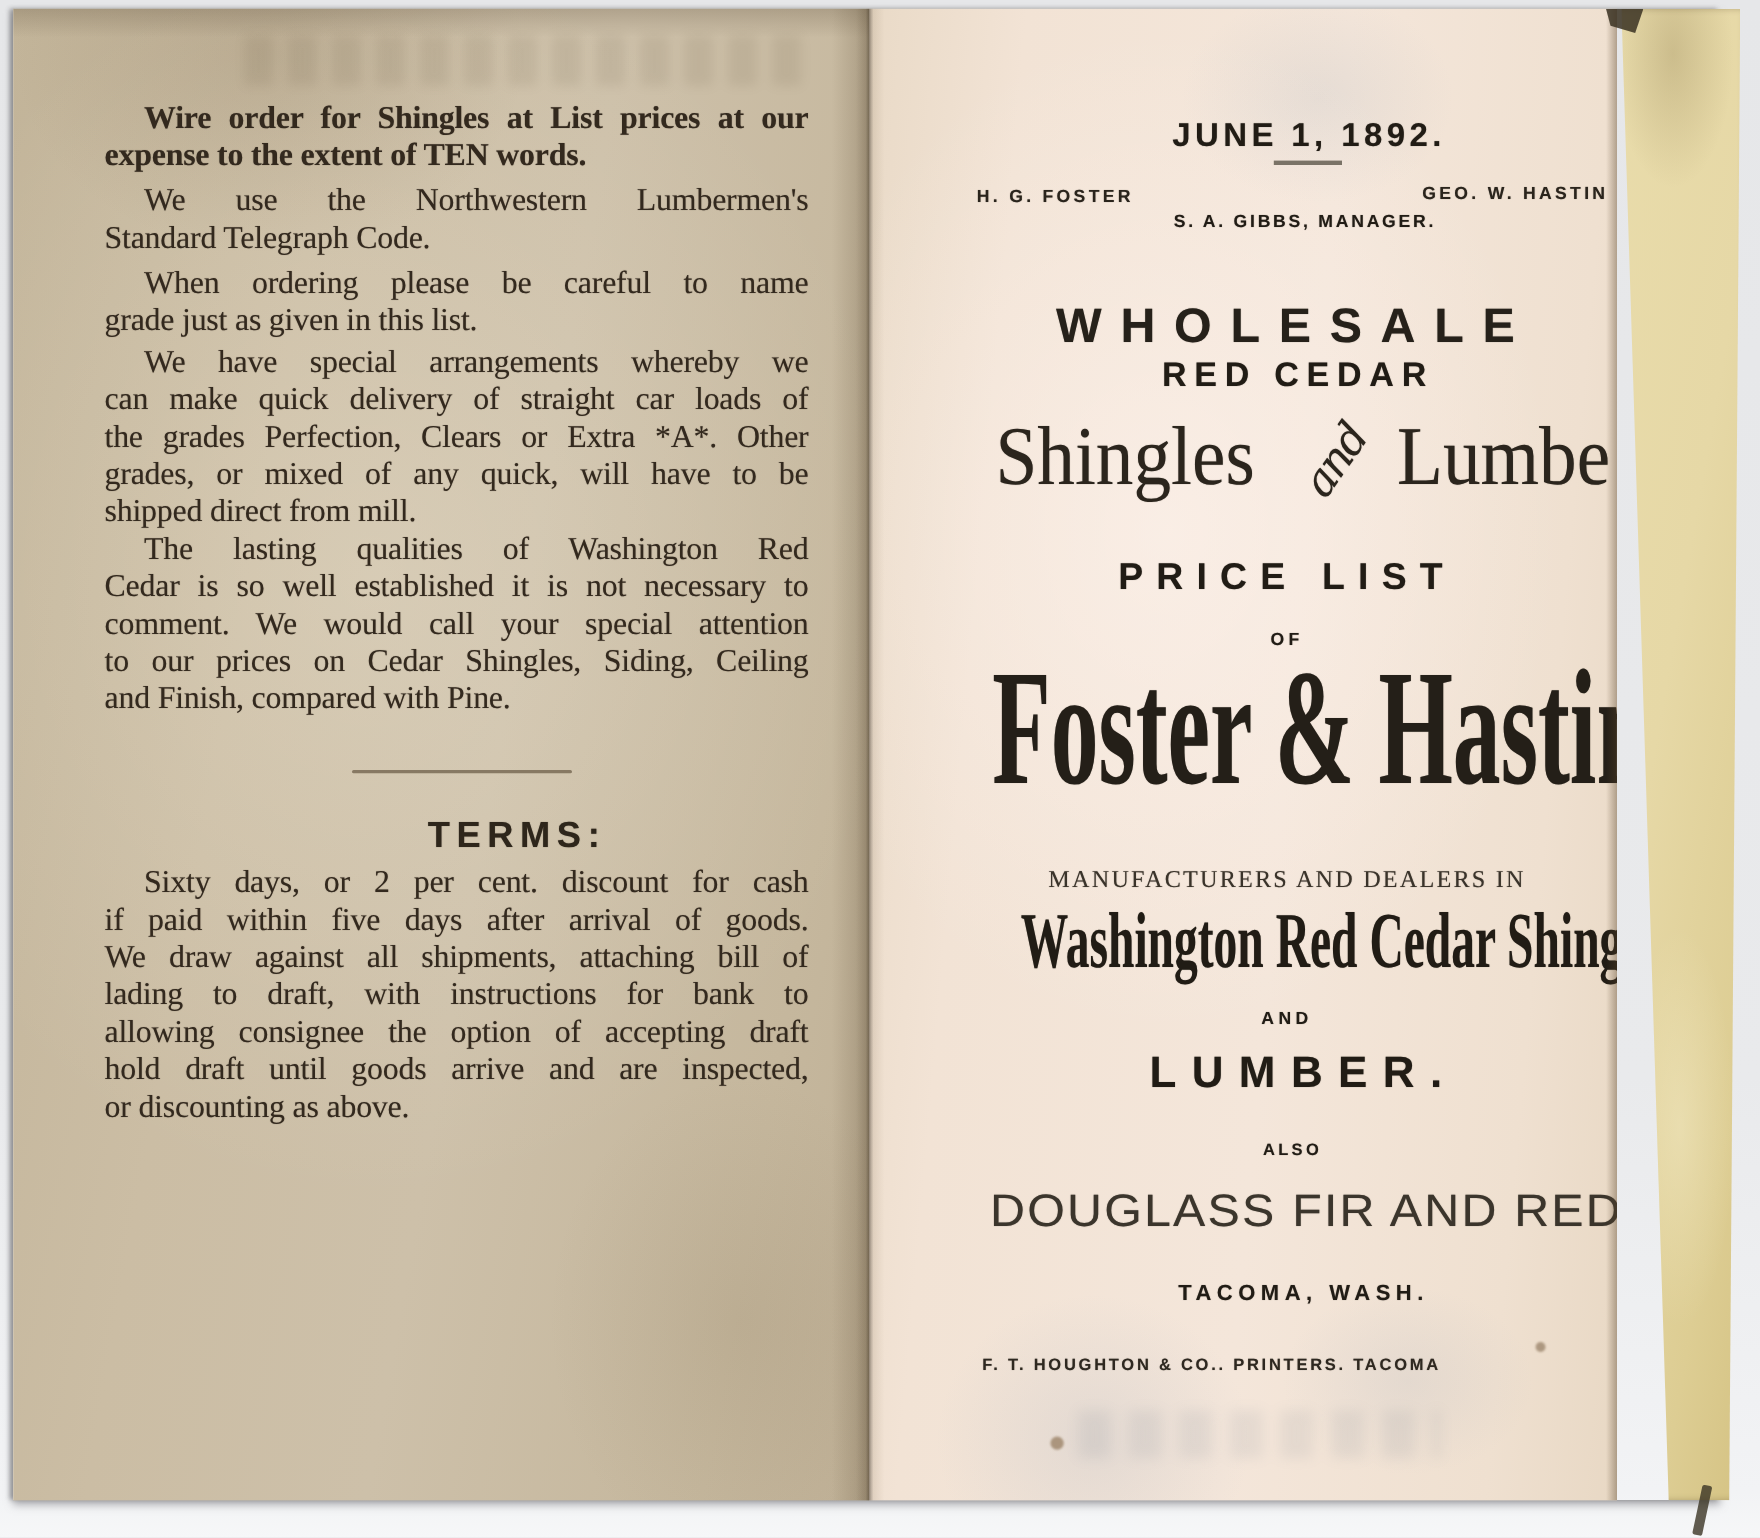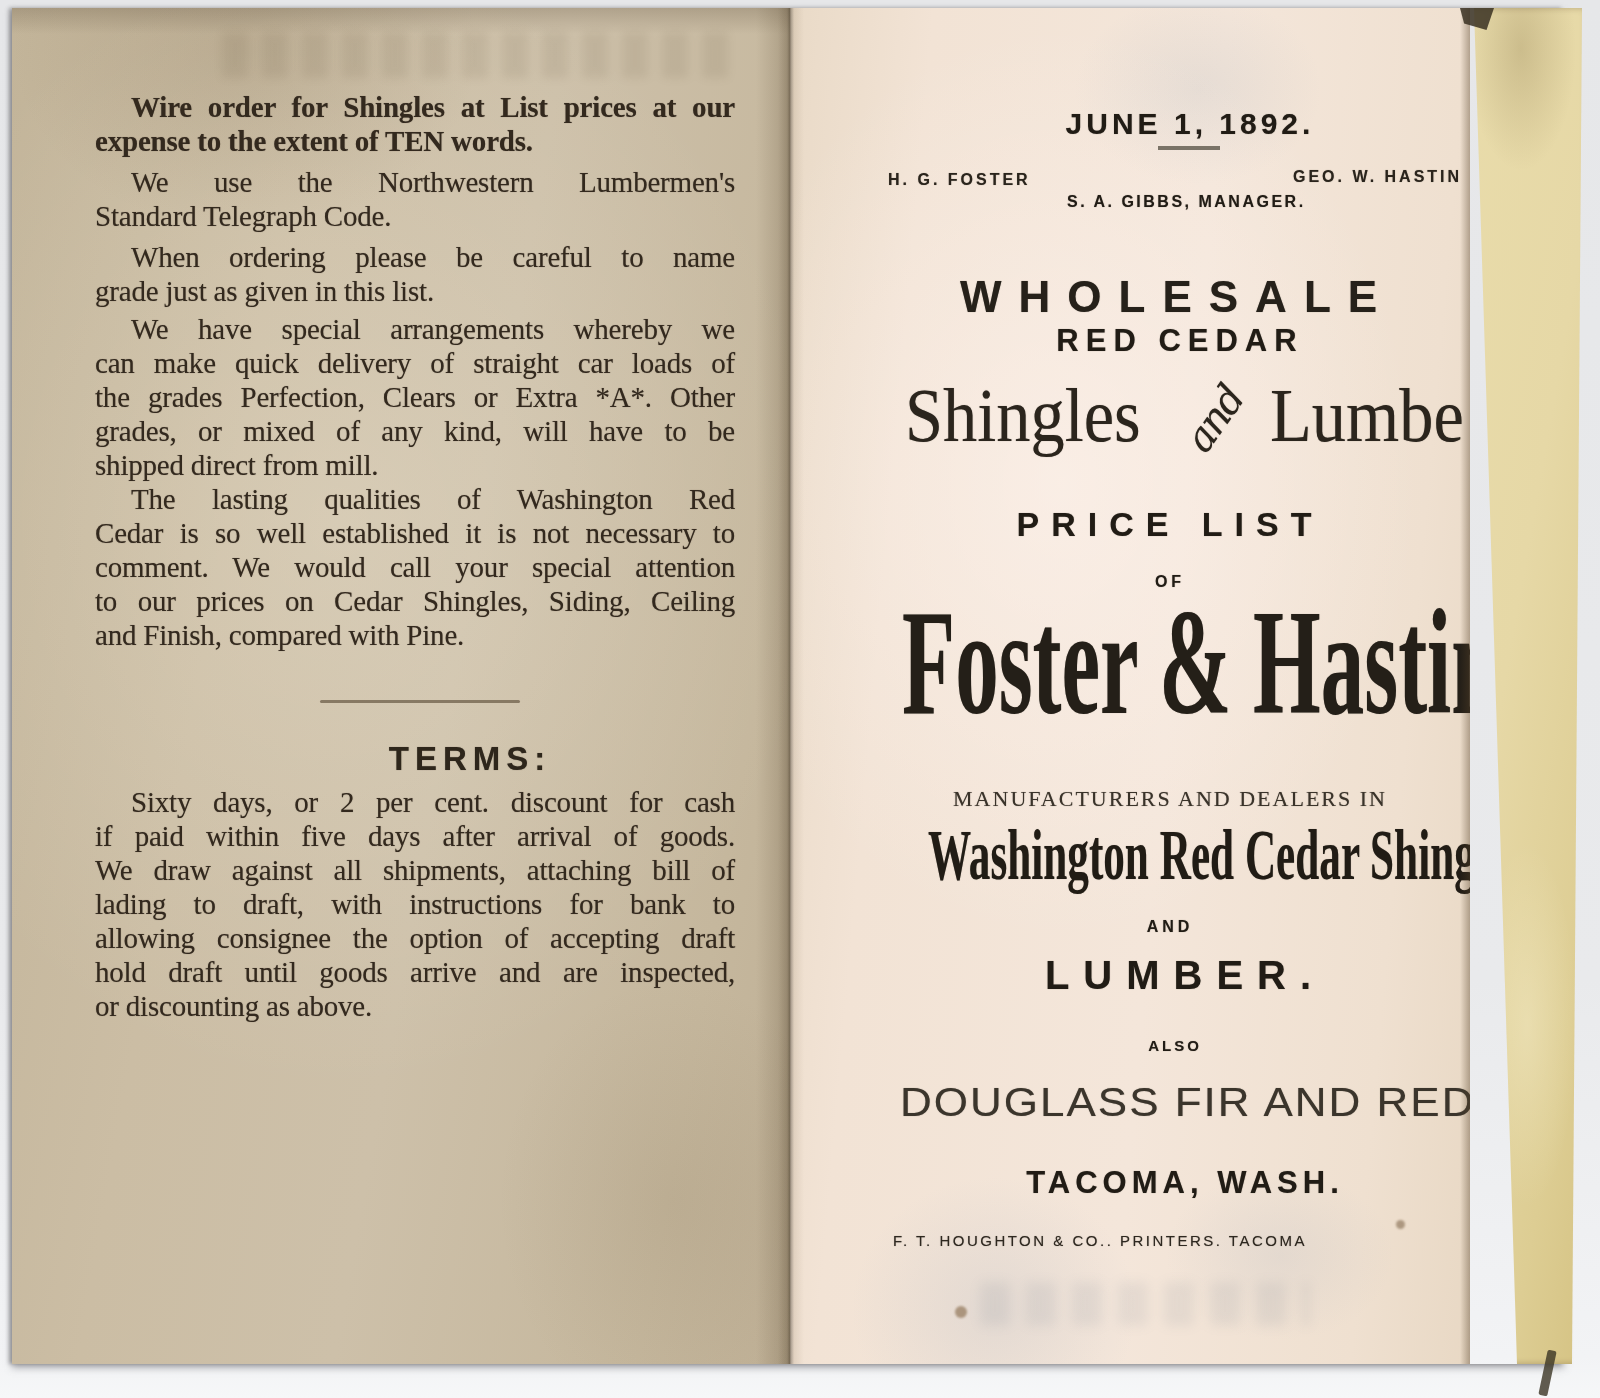--- a/index.html
+++ b/index.html
@@ -72,22 +72,22 @@
       color:#241f18;}
   .rp-dealers{left:380px;top:778px;font-family:"Liberation Serif",serif;font-size:22px;
       letter-spacing:2px;color:#3a332a;}
   .rp-washington{left:138px;top:811px;font-family:"Liberation Serif",serif;font-weight:700;
       font-size:72px;line-height:1;transform:scaleX(.60);transform-origin:left;}
   .rp-and-small{left:380px;top:910px;font-weight:700;font-size:16px;letter-spacing:4px;}
   .rp-lumber{left:395px;top:945px;font-weight:700;font-size:40px;letter-spacing:14px;}
   .rp-also{left:385px;top:1029px;font-weight:700;font-size:15px;letter-spacing:3px;}
   .rp-fir{left:110px;top:1070px;font-size:44px;letter-spacing:2px;color:#3b352c;
       transform:scaleY(.94);transform-origin:top left;}
-  .rp-city{left:395px;top:1157px;font-weight:700;font-size:31px;letter-spacing:5px;}
-  .rp-printer{left:103px;top:1224px;font-weight:400;font-size:15px;letter-spacing:2.5px;
+  .rp-city{left:395px;top:1157px;font-weight:700;font-size:20px;letter-spacing:5px;}
+  .rp-printer{left:103px;top:1224px;font-weight:700;font-size:15px;letter-spacing:2.5px;
       color:#2e2820;}
 
   
   .fold{position:absolute;left:766px;top:0;width:26px;height:1356px;
       background:linear-gradient(90deg,rgba(70,55,35,0) 0%,rgba(70,55,35,.16) 35%,
         rgba(48,38,24,.48) 49%,rgba(48,38,24,.30) 52%,rgba(130,110,80,.14) 62%,
         rgba(0,0,0,0) 100%);}
   .flap{position:absolute;left:1448px;top:0;width:122px;height:1356px;
       clip-path:polygon(14px 0,122px 0,112px 100%,57px 100%);
       background:
@@ -128,21 +128,21 @@
           <div class="jline last">Standard Telegraph Code.</div>
         </div>
       <div class="par" style="top:232px">
           <div class="jline">When ordering please be careful to name</div>
           <div class="jline last">grade just as given in this list.</div>
         </div>
       <div class="par" style="top:304px">
           <div class="jline">We have special arrangements whereby we</div>
           <div class="jline">can make quick delivery of straight car loads of</div>
           <div class="jline">the grades Perfection, Clears or Extra *A*. Other</div>
-          <div class="jline">grades, or mixed of any kind, will have to be</div>
+          <div class="jline">grades, or mixed of any quick, will have to be</div>
           <div class="jline last">shipped direct from mill.</div>
         </div>
       <div class="par" style="top:474px">
           <div class="jline">The lasting qualities of Washington Red</div>
           <div class="jline">Cedar is so well established it is not necessary to</div>
           <div class="jline">comment.  We would call your special attention</div>
           <div class="jline">to our prices on Cedar Shingles, Siding, Ceiling</div>
           <div class="jline last">and Finish, compared with Pine.</div>
         </div>
       <div class="lp-divider"></div>

